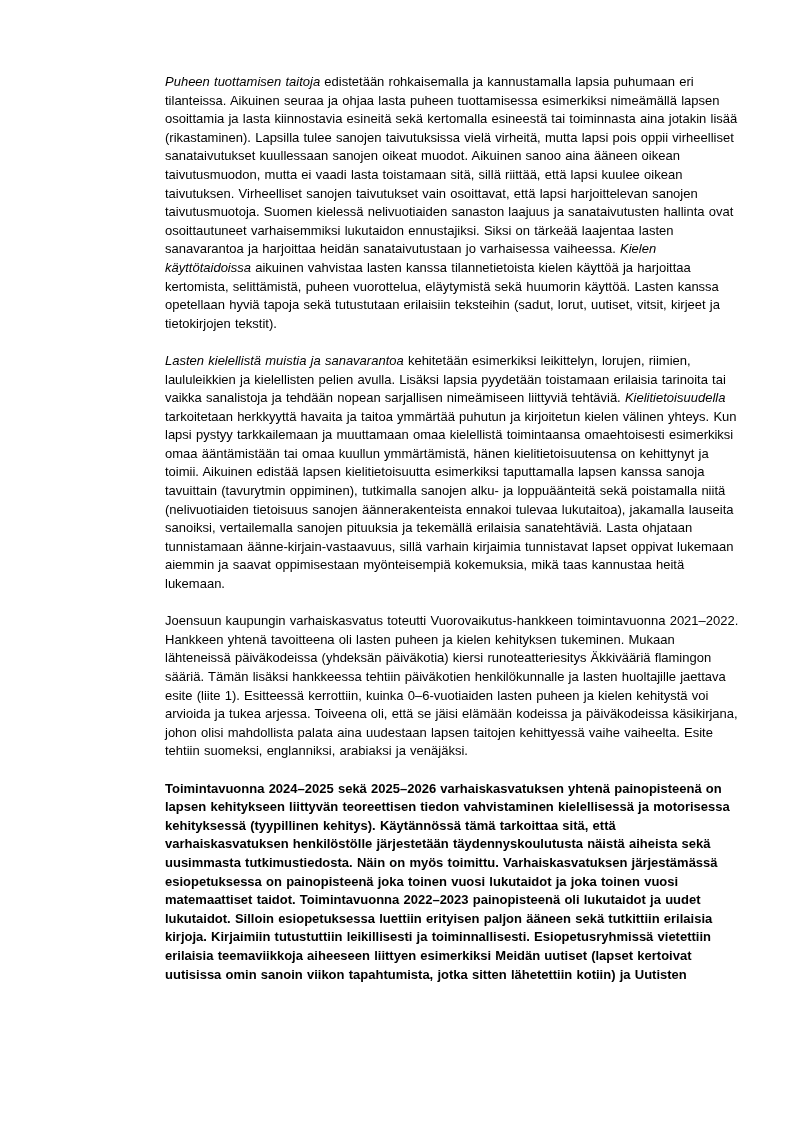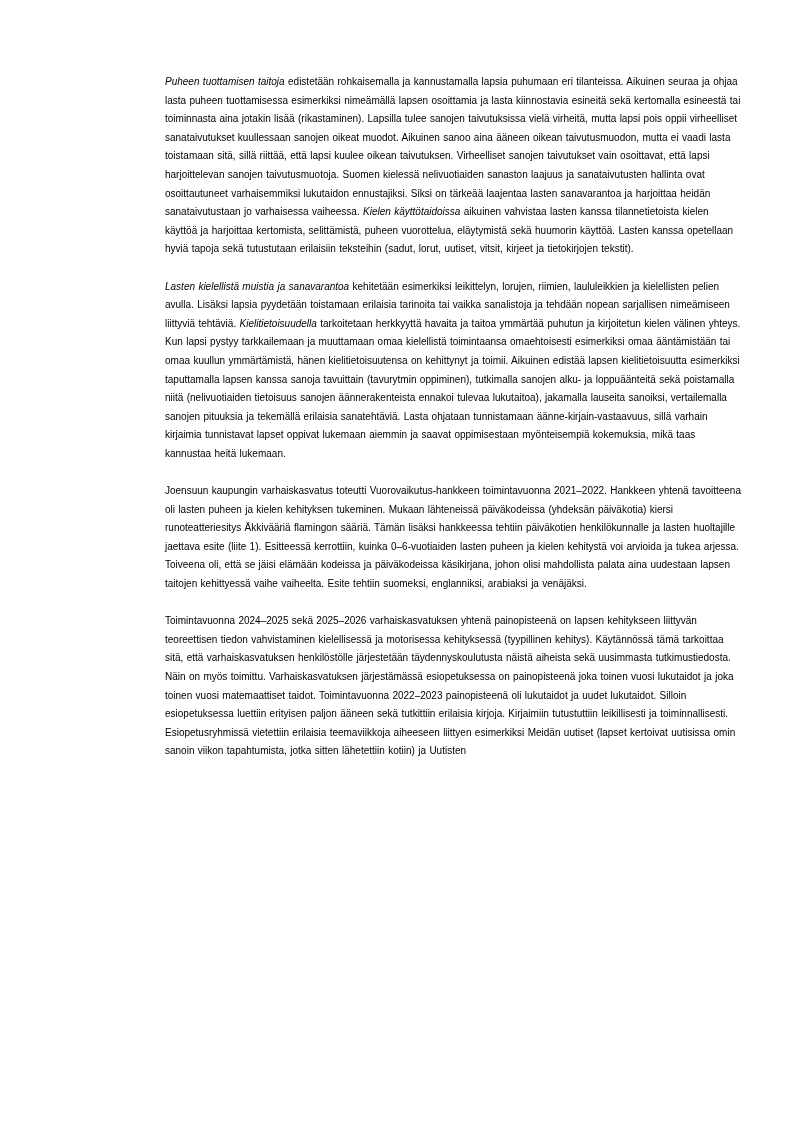--- a/index.html
+++ b/index.html
@@ -17,28 +17,29 @@
     color: #000000;
   }
   .content {
     position: absolute;
     left: 165px;
     top: 73px;
     width: 577px;
   }
   .para {
     margin: 0 0 18.6px 0;
-    font-size: 10px;
+    font-size: 13px;
     line-height: 18.6px;
     text-align: left;
     word-spacing: 0.6px;
     color: #000000;
   }
   .para:last-child {
     margin-bottom: 0;
+    font-weight: bold;
   }
   .italic {
     font-style: italic;
   }
 </style>
 </head>
 <body>
 
 <div class="page">
   <div class="content">

